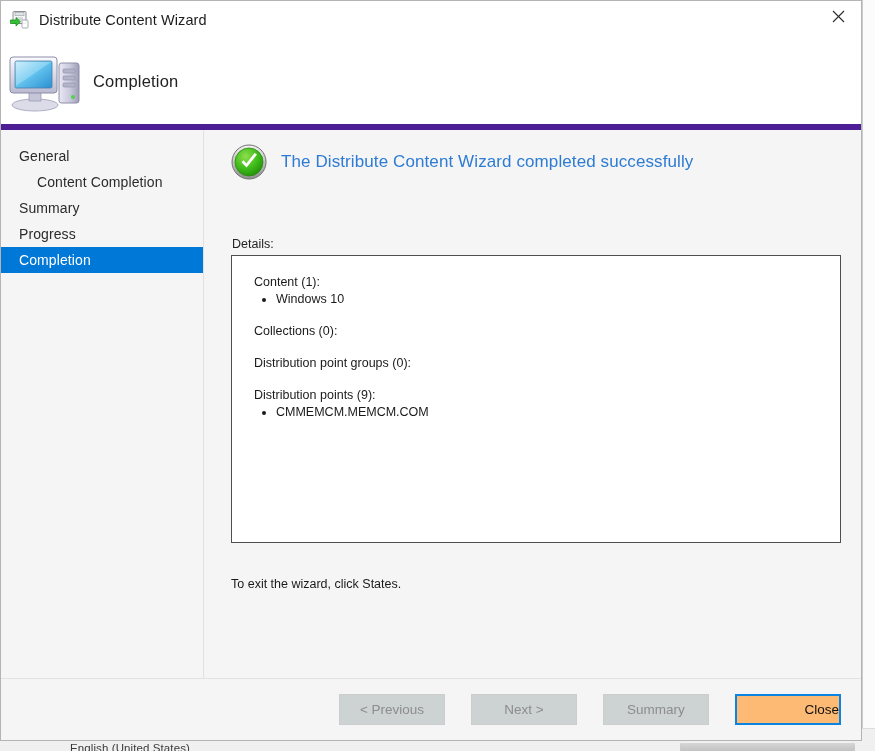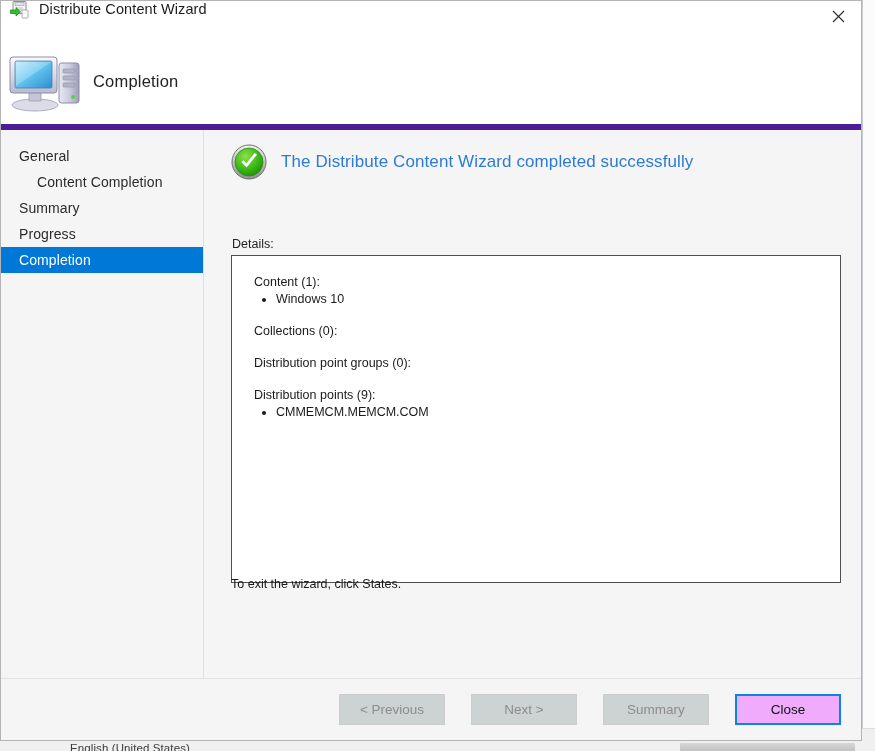--- a/index.html
+++ b/index.html
@@ -66,20 +66,21 @@
     box-sizing: border-box;
     overflow: hidden;
   }
 
   
   #title-bar {
     position: relative;
     height: 37px;
     background: #ffffff;
     display: flex;
+    align-items: center;
   }
   #title-bar-icon {
     width: 20px; height: 18px;
     margin-left: 9px;
     margin-right: 9px;
     flex: none;
     position: relative;
   }
   #title-bar-text {
     font-size: 14.5px;
@@ -187,21 +188,21 @@
     font-size: 12.5px;
     color: #222222;
     text-align: center;
   }
 
   #details-box {
     position: absolute;
     left: 27px;
     top: 125px;
     width: 610px;
-    height: 328px;
+    height: 288px;
     background: #ffffff;
     border: 1px solid #4f4f4f;
     box-sizing: border-box;
     overflow: hidden;
     padding: 18px 0 0 22px;
   }
   .detail-group { margin-bottom: 15px; }
   .detail-group:last-child { margin-bottom: 0; }
   .detail-heading {
     font-size: 12.5px;
@@ -248,24 +249,25 @@
     border: 1px solid #cccccc;
     background: #cdd2d2;
     color: #8d8d8d;
     box-sizing: border-box;
     cursor: default;
     padding: 0;
     text-align: center;
     line-height: 29px;
   }
   .wizard-button.button-primary {
-    background: #f0abfc;
+    background: #fdba74;
     color: #101010;
     border: 2px solid #0a84e0;
     line-height: 27px;
+    text-align: right;
   }
 </style>
 </head>
 <body>
 
 <div id="desktop-backdrop">
   <div id="backdrop-right-strip"></div>
   <div id="backdrop-bottom-bar">
     <div id="backdrop-status-text">English (United States)</div>
     <div id="backdrop-bottom-swatch"></div>

